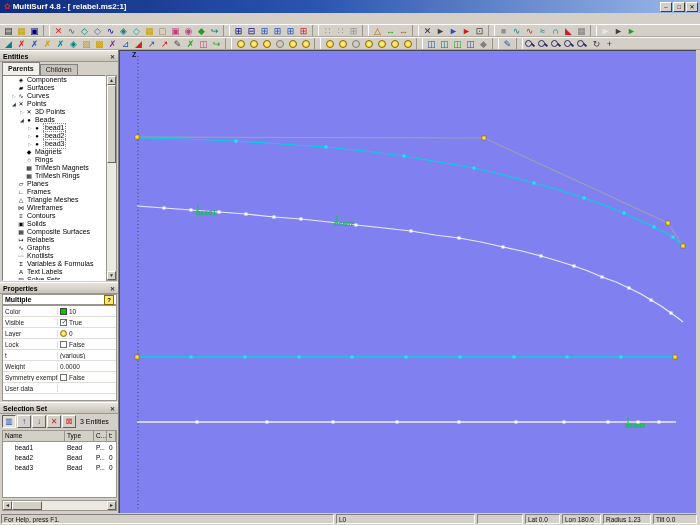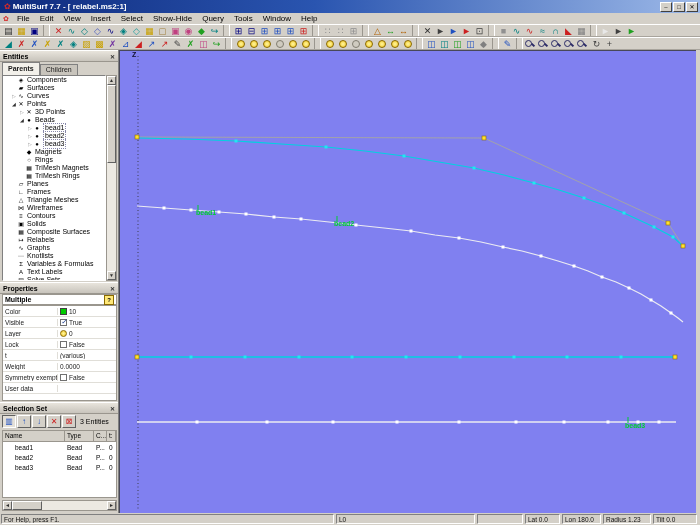--- a/index.html
+++ b/index.html
@@ -94,43 +94,28 @@
   .sfield{height:10px;border:1px solid;border-color:#808080 #fff #fff #808080;font-size:6.5px;line-height:9px;
     padding:0 2px;box-sizing:border-box;overflow:hidden;white-space:nowrap;flex:0 0 auto;color:#101010;}
 </style>
 </head>
 <body>
 
 <div id="app">
 
   <div class="titlebar">
     <span class="appicon">✿</span>
-    <span class="wtitle">MultiSurf 7.7 - [ relabel.ms2:1]</span>
+    <span class="wtitle">MultiSurf 4.8 - [ relabel.ms2:1]</span>
     <span class="tbtns">
         <span class="tbtn-win">–</span>
         <span class="tbtn-win">□</span>
         <span class="tbtn-win">✕</span>
       </span>
   </div>
 
-  <div class="menubar">
-    <span class="appicon2">✿</span>
-    <span style="display:flex">
-        <span class="mitem">File</span>
-        <span class="mitem">Edit</span>
-        <span class="mitem">View</span>
-        <span class="mitem">Insert</span>
-        <span class="mitem">Select</span>
-        <span class="mitem">Show-Hide</span>
-        <span class="mitem">Query</span>
-        <span class="mitem">Tools</span>
-        <span class="mitem">Window</span>
-        <span class="mitem">Help</span>
-      </span>
-  </div>
 
   <div class="toolbar" id="toolbar1">
       <span class="tbtn">
         <i style="color:#303030">▤</i>
       </span>
       <span class="tbtn">
         <i style="color:#c8a000">▦</i>
       </span>
       <span class="tbtn">
         <i style="color:#000080">▣</i>

